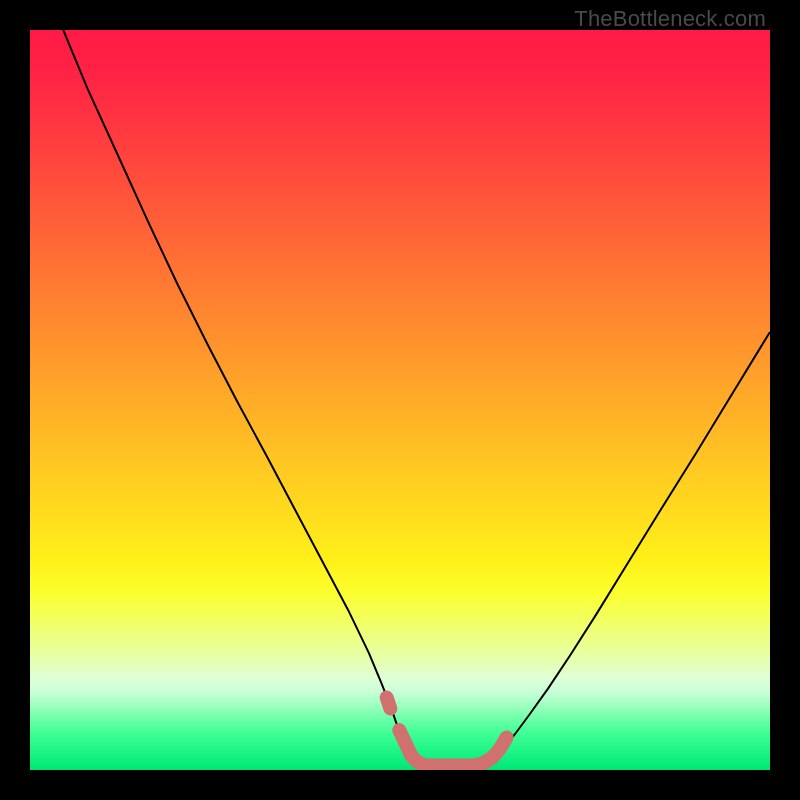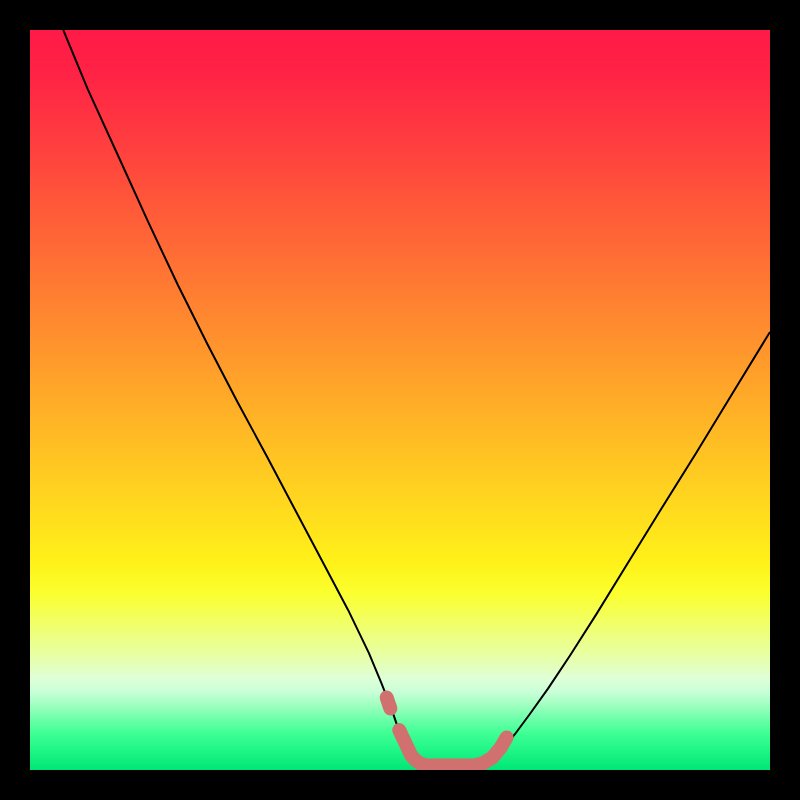--- a/index.html
+++ b/index.html
@@ -48,20 +48,21 @@
   }
   svg {
     position: absolute;
     inset: 0;
   }
 </style>
 </head>
 <body>
 
 <div class="frame">
+  <div class="watermark">TheBottleneck.com</div>
   <div class="plot-area">
     <div class="gradient-bg" id="grad">
         <div class="stripe" style="top: -1px; height: 4px; background: rgb(255, 26, 71);"></div>
         <div class="stripe" style="top: 1.00542px; height: 4px; background: rgb(255, 26, 71);"></div>
         <div class="stripe" style="top: 3.01084px; height: 4px; background: rgb(255, 27, 71);"></div>
         <div class="stripe" style="top: 5.01626px; height: 4px; background: rgb(255, 27, 71);"></div>
         <div class="stripe" style="top: 7.02168px; height: 4px; background: rgb(255, 28, 71);"></div>
         <div class="stripe" style="top: 9.0271px; height: 4px; background: rgb(255, 28, 71);"></div>
         <div class="stripe" style="top: 11.0325px; height: 4px; background: rgb(255, 28, 70);"></div>
         <div class="stripe" style="top: 13.0379px; height: 4px; background: rgb(255, 29, 70);"></div>

